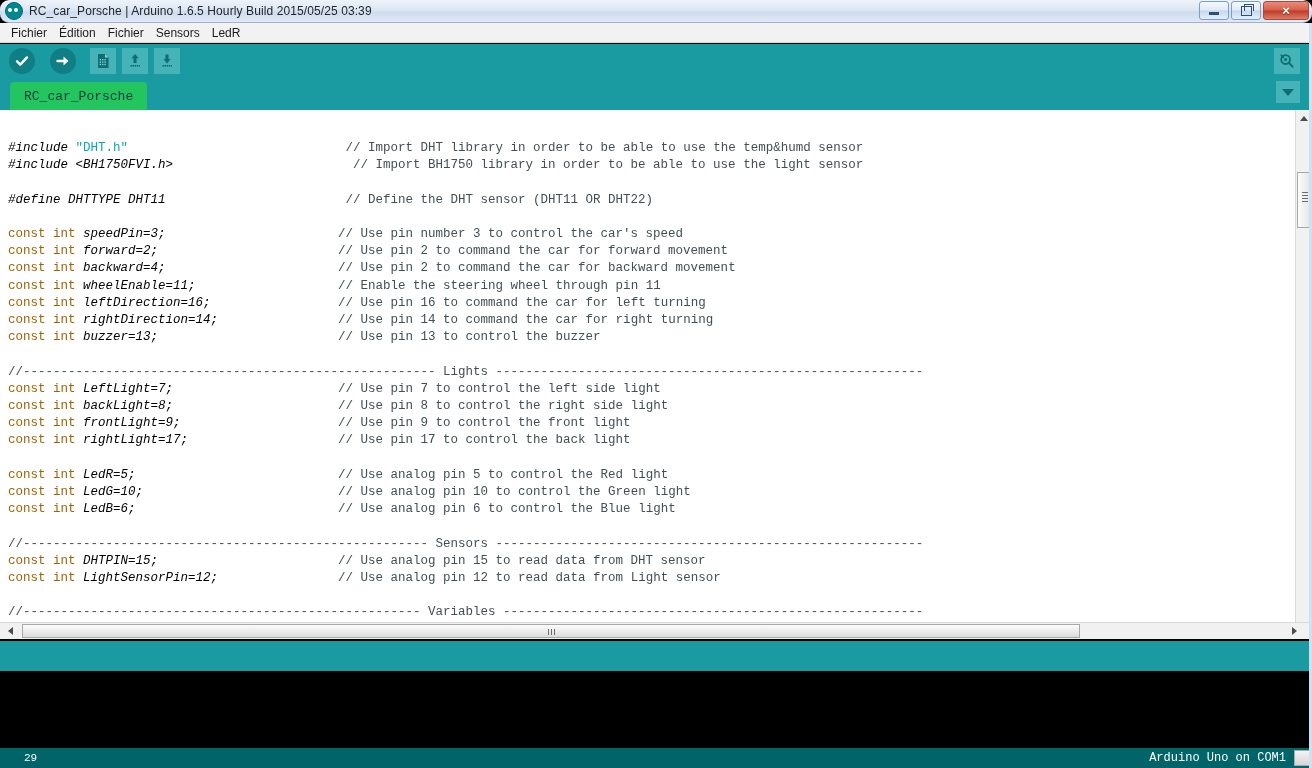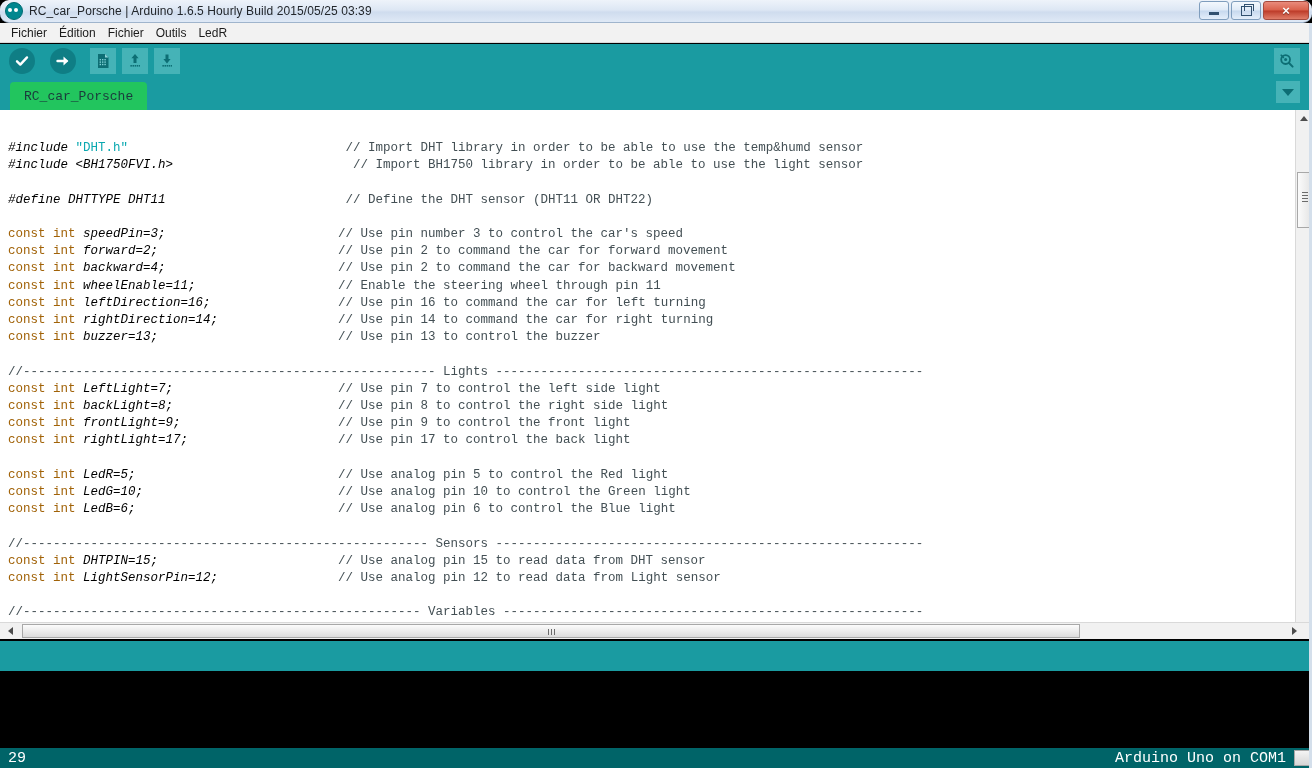--- a/index.html
+++ b/index.html
@@ -284,29 +284,29 @@
   .bottombar {
     position: absolute;
     left: 0; top: 748px;
     width: 1312px; height: 20px;
     background: #006468;
     display: flex;
     align-items: center;
   }
   .bb-left {
     font-family: "Liberation Mono", monospace;
-    font-size: 15px;
+    font-size: 11px;
     color: #ffffff;
-    margin-left: 8px;
+    margin-left: 24px;
   }
   .bb-right {
     position: absolute;
     right: 26px;
     font-family: "Liberation Mono", monospace;
-    font-size: 15px;
+    font-size: 12px;
     color: #ffffff;
     white-space: nowrap;
   }
   .bb-grip {
     position: absolute;
     right: 2px; top: 2px;
     width: 16px; height: 16px;
     background: linear-gradient(to bottom,#f4f4f4,#d6d6d6);
     border: 1px solid #a8a8a8;
     box-sizing: border-box;
@@ -337,21 +337,21 @@
       <div class="win-btn close">
         <span class="glyph-close">×</span>
       </div>
     </div>
   </div>
 
   <div class="menubar">
     <div class="menu-item">Fichier</div>
     <div class="menu-item">Édition</div>
     <div class="menu-item">Fichier</div>
-    <div class="menu-item">Outils</div>
+    <div class="menu-item">Sensors</div>
     <div class="menu-item">LedR</div>
   </div>
 
   <div class="toolbar">
 
     <div class="tb-round">
       <svg width="18" height="18" viewBox="0 0 18 18">
         <path d="M4 9.3 L7.3 12.6 L14 5.4" stroke="#ffffff" stroke-width="2.4" fill="none" stroke-linecap="round" stroke-linejoin="round"></path>
       </svg>
     </div>

